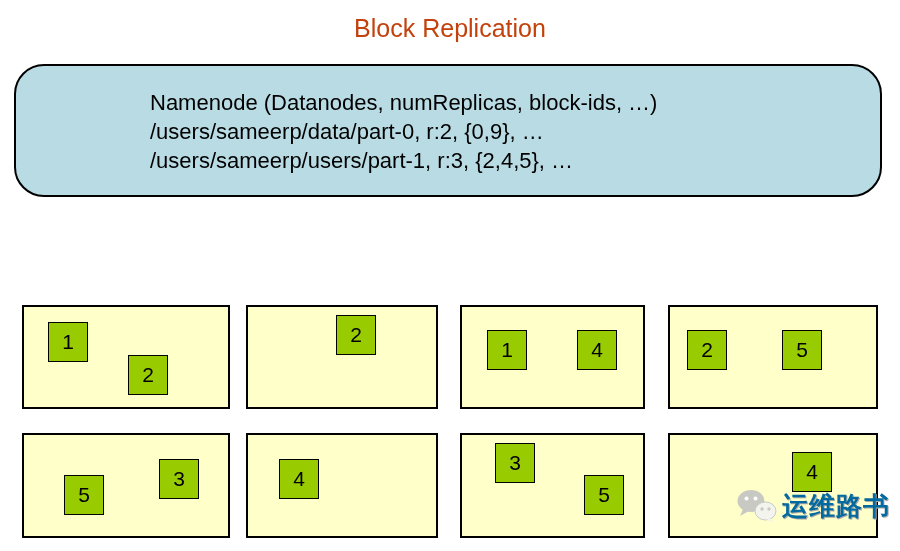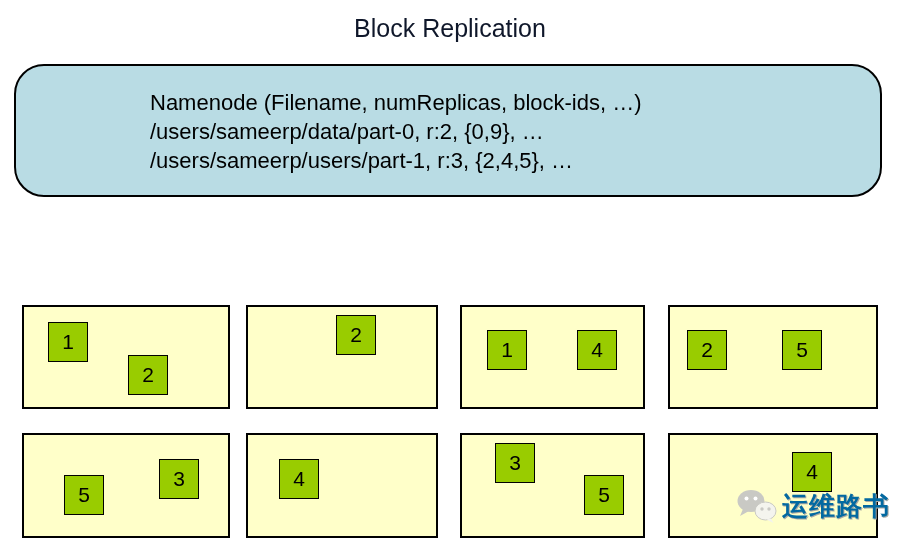--- a/index.html
+++ b/index.html
@@ -12,21 +12,21 @@
     font-family: "Liberation Sans", "DejaVu Sans", sans-serif;
     color: #000000;
   }
   .title {
     position: absolute;
     top: 14px;
     left: 0;
     width: 900px;
     text-align: center;
     font-size: 25px;
-    color: #0f172a;
+    color: #c2410c;
   }
   .namenode {
     position: absolute;
     left: 14px;
     top: 64px;
     width: 868px;
     height: 133px;
     background: #b9dce4;
     border: 2px solid #000000;
     border-radius: 30px;
@@ -88,21 +88,21 @@
 </style>
 </head>
 <body>
 
 <div class="stage">
 
   <div class="title">Block Replication</div>
 
   <div class="namenode">
     <div class="nn-lines">
-      <div>Namenode (Filename, numReplicas, block-ids, …)</div>
+      <div>Namenode (Datanodes, numReplicas, block-ids, …)</div>
       <div>/users/sameerp/data/part-0, r:2, {0,9}, …</div>
       <div>/users/sameerp/users/part-1, r:3, {2,4,5}, …</div>
     </div>
   </div>
 
 
   <div class="dn-grid">
       <div class="datanode" style="left: 22px; top: 305px; width: 208px; height: 104px; background: rgb(255, 255, 201);">
         <div class="block" style="left: 24px; top: 15px; background: rgb(153, 204, 0);">1</div>
         <div class="block" style="left: 104px; top: 48px; background: rgb(153, 204, 0);">2</div>

